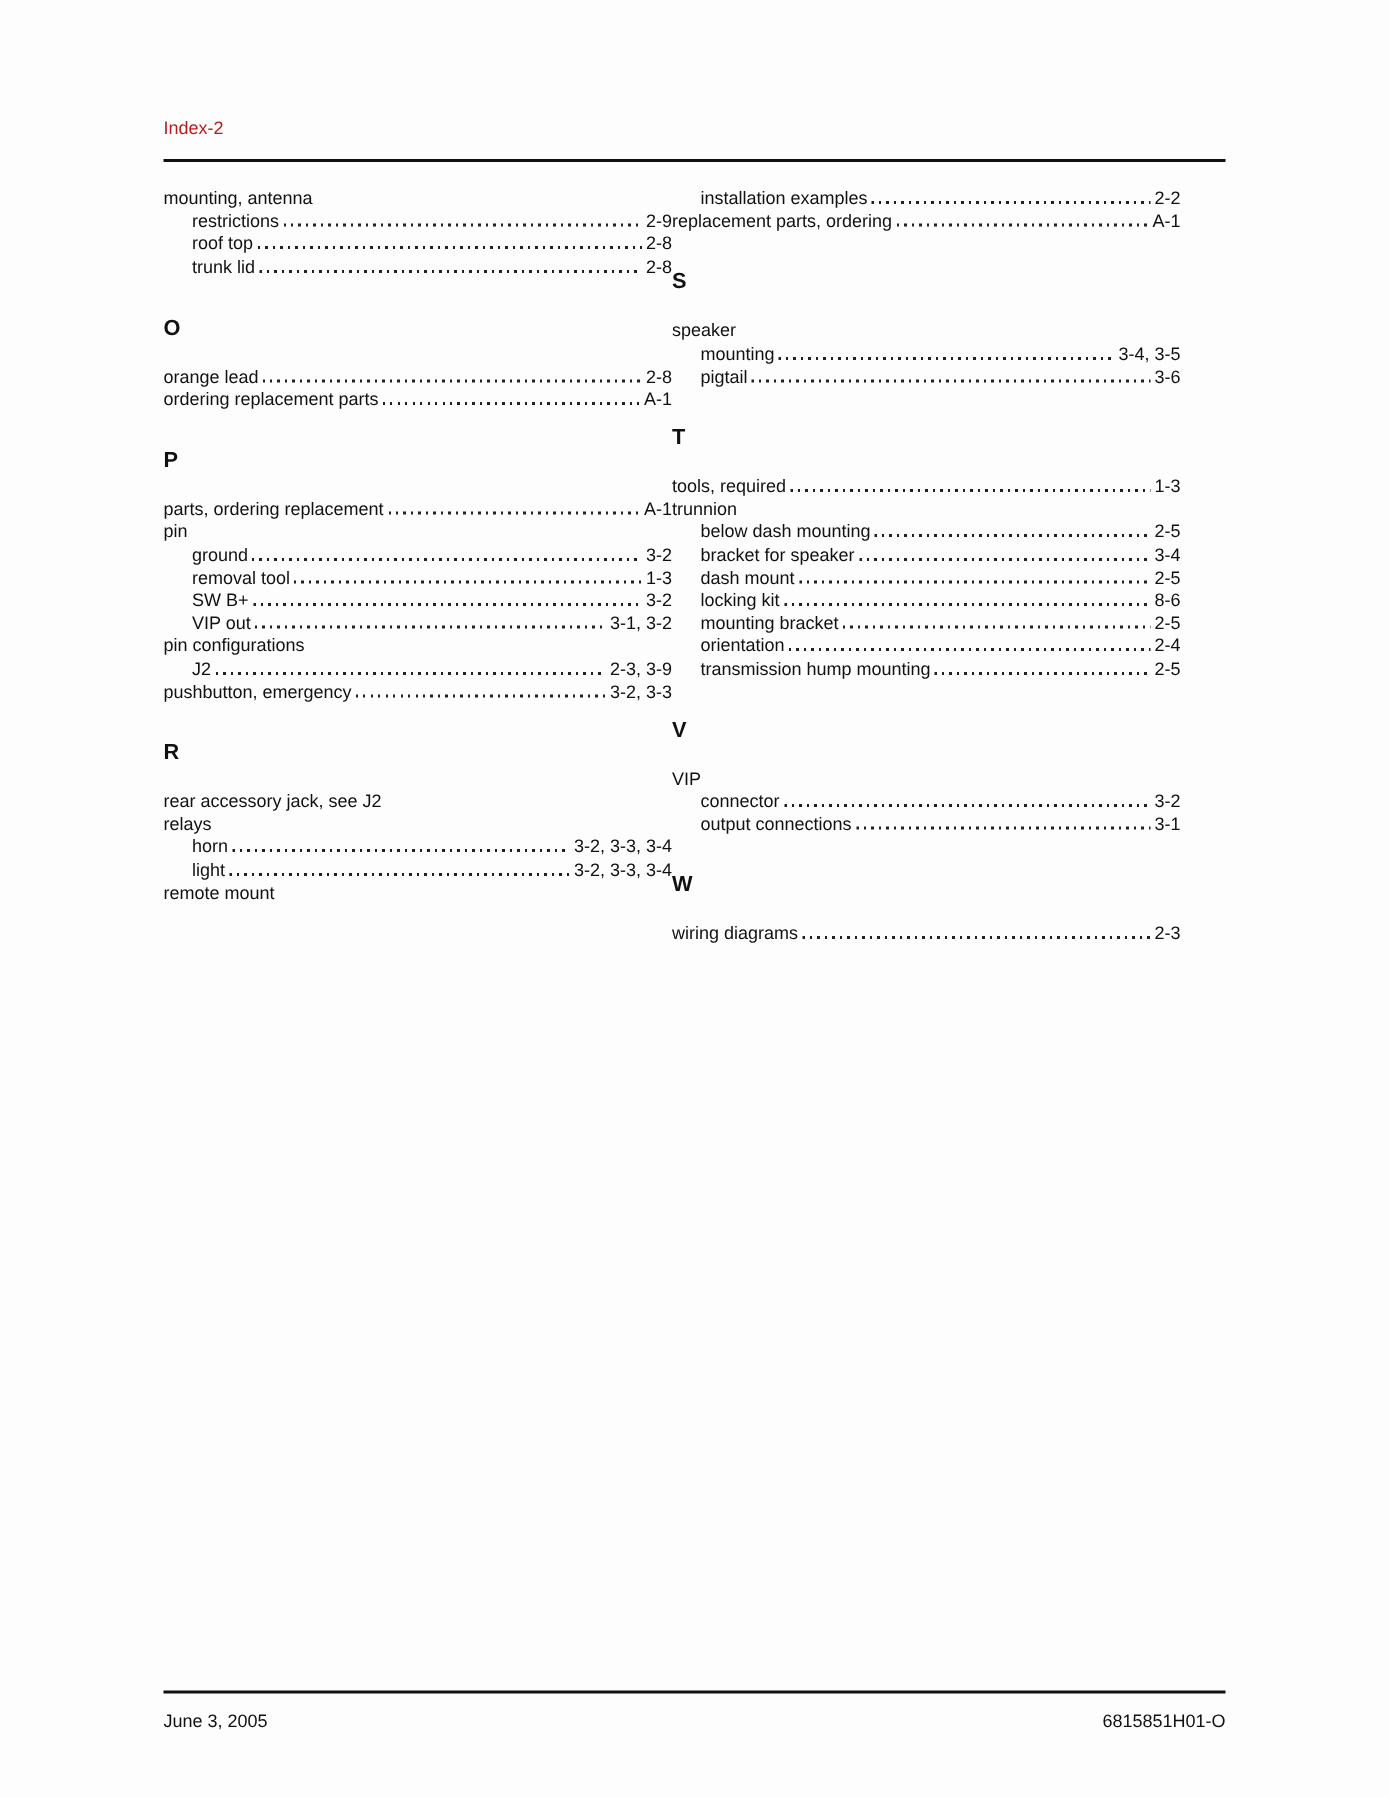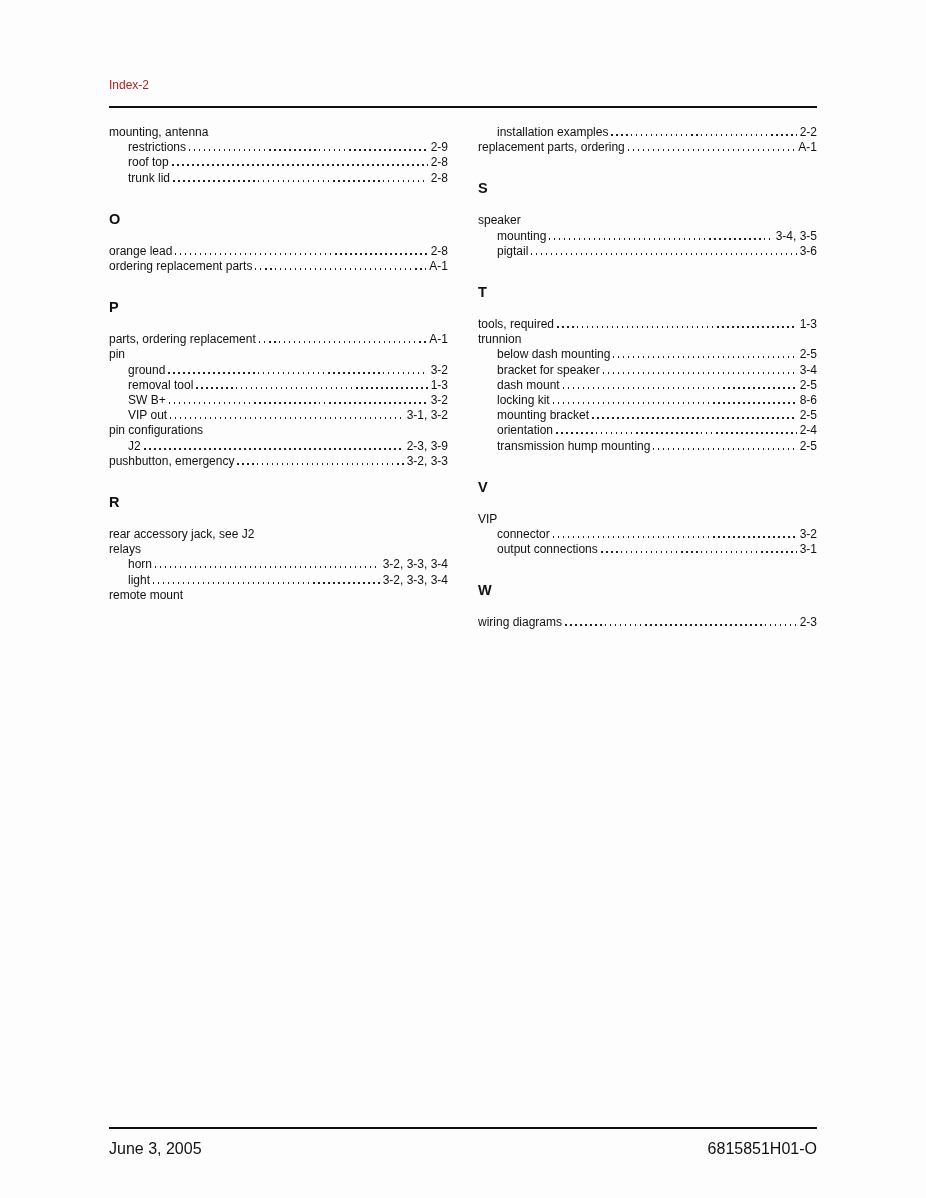--- a/index.html
+++ b/index.html
@@ -32,21 +32,20 @@
     height: 2px;
     background: #111;
   }
   .top-rule { top: 106px; }
   .columns {
     position: absolute;
     left: 109px;
     right: 109px;
     top: 125px;
     display: flex;
-    gap: 30px;
   }
   .col {
     width: 339px;
     flex: 0 0 339px;
   }
   .entry {
     display: flex;
     align-items: baseline;
     font-size: 12px;
     line-height: 15.2px;
@@ -70,21 +69,21 @@
     margin-bottom: 16px;
   }
   .footer-rule { top: 1127px; }
   .footer-row {
     position: absolute;
     left: 109px;
     right: 109px;
     top: 1140px;
     display: flex;
     justify-content: space-between;
-    font-size: 16px;
+    font-size: 12px;
   }
 </style>
 </head>
 <body>
 
 <div class="page">
   <div class="header-label">Index-2</div>
   <div class="rule top-rule"></div>
 
   <div class="columns">

